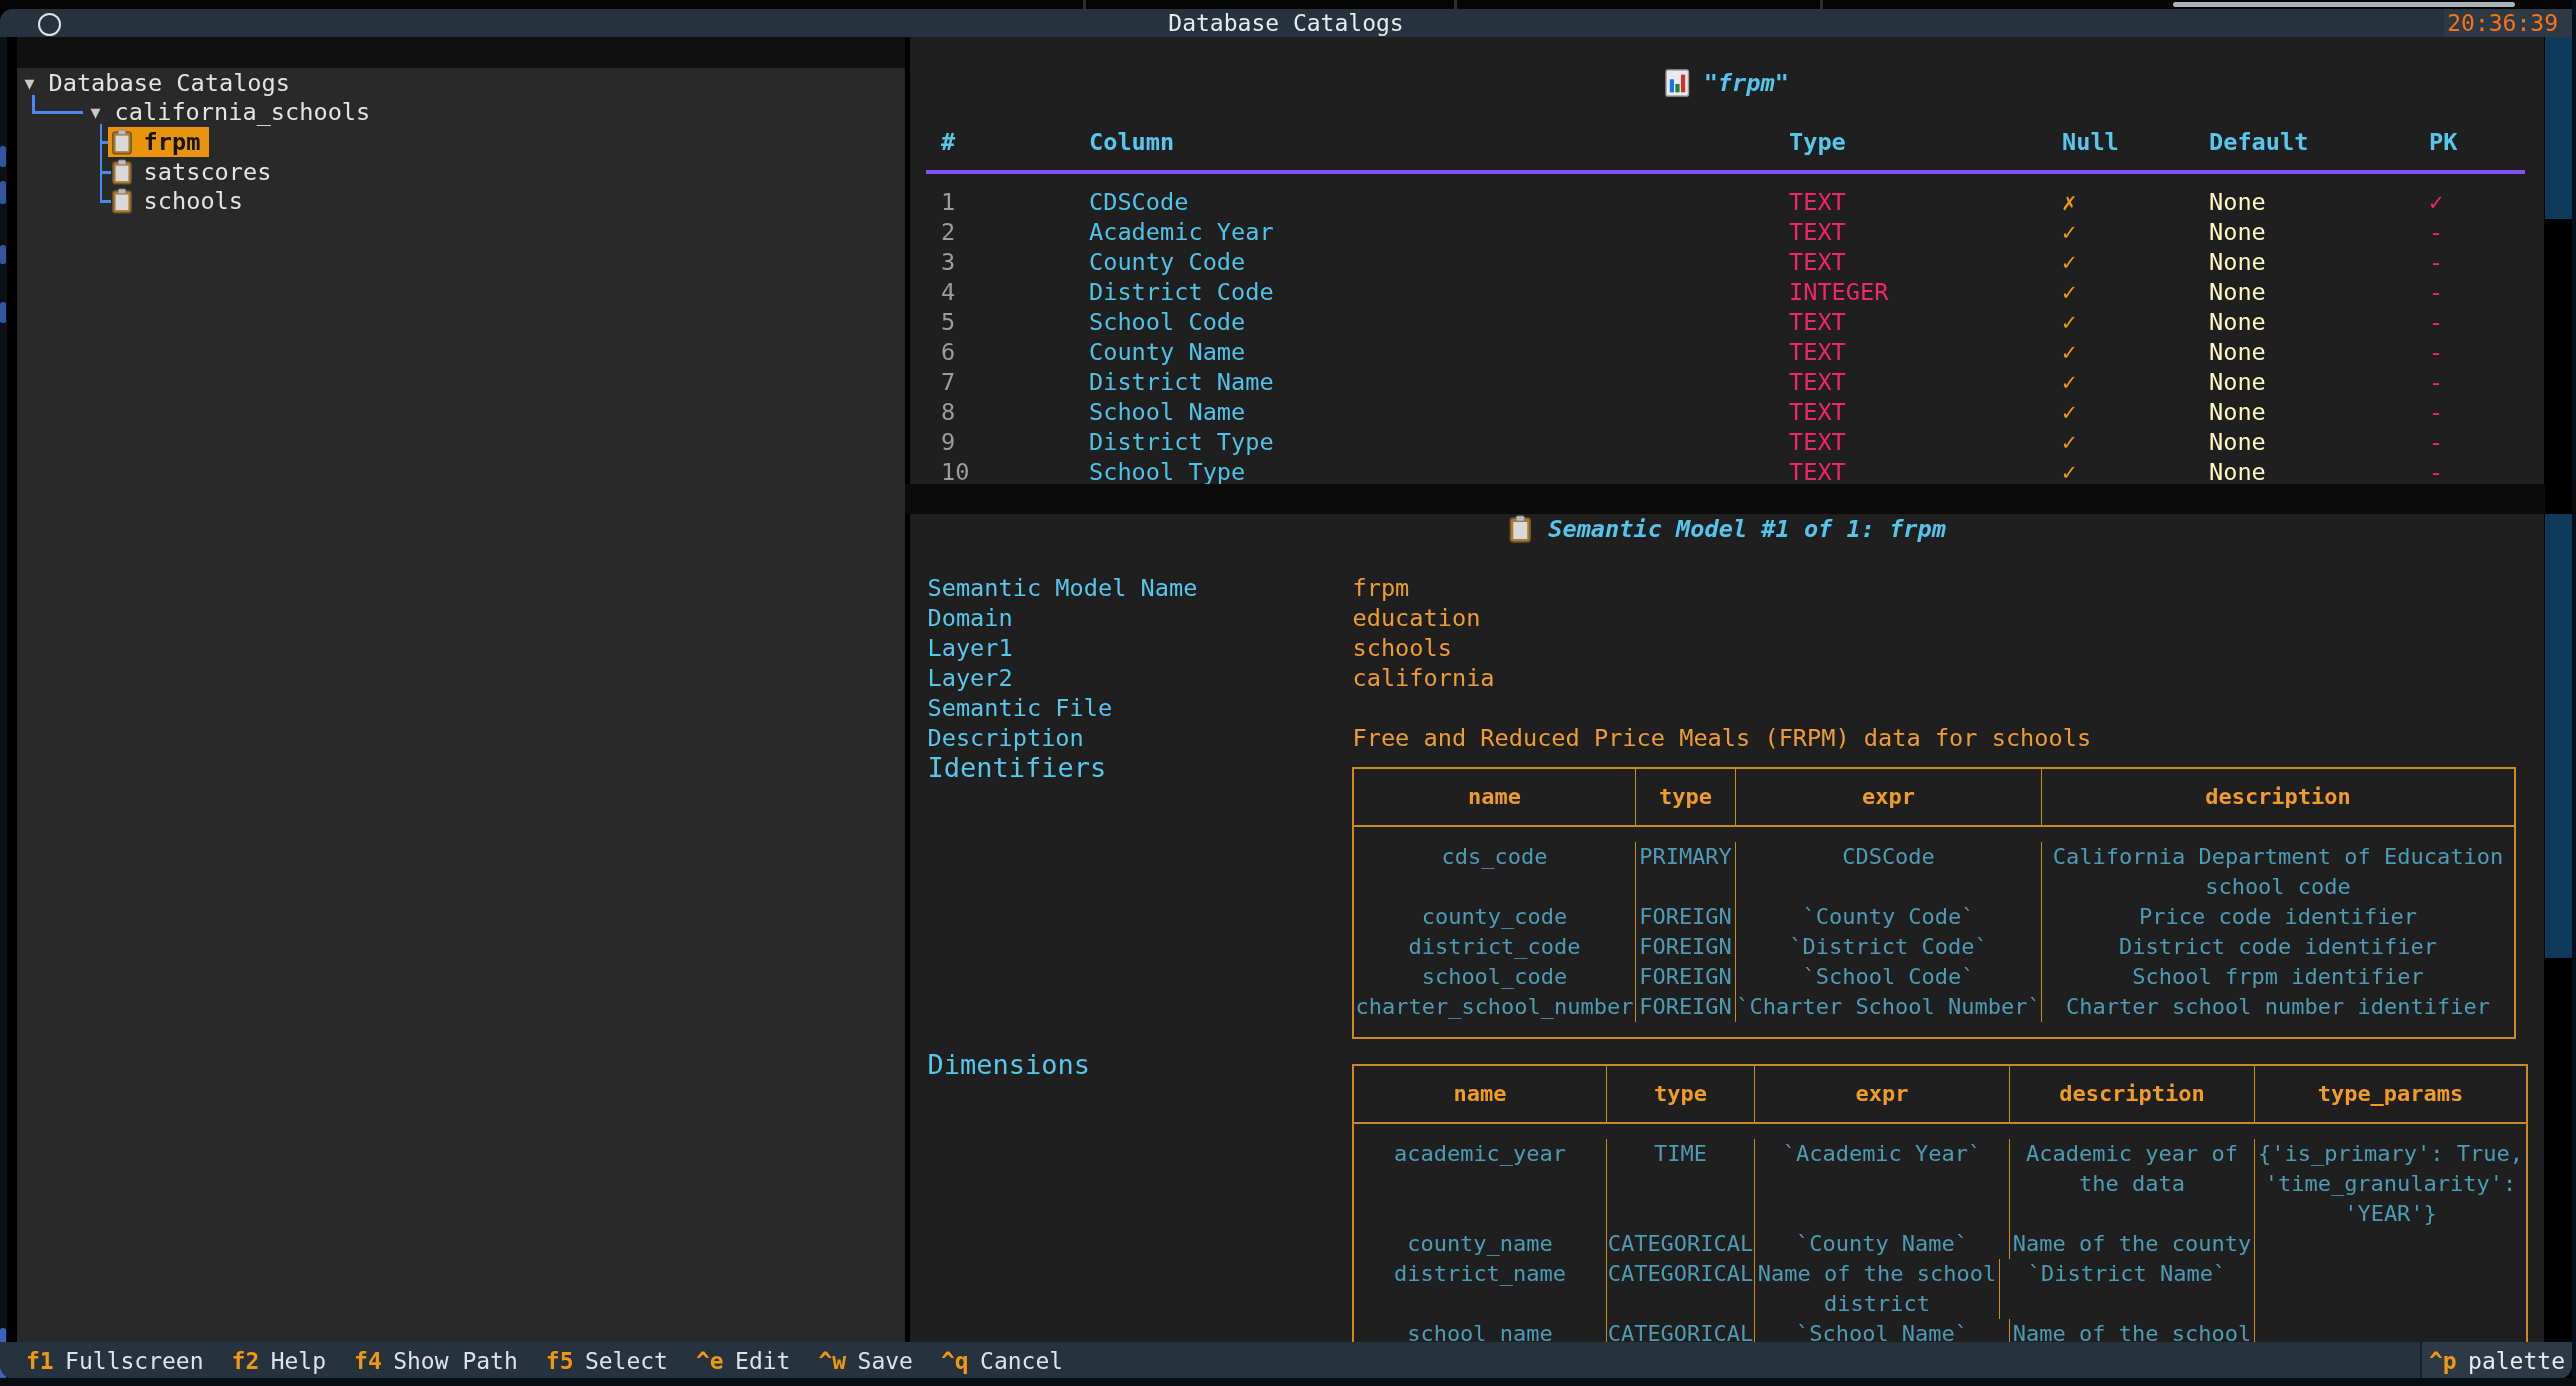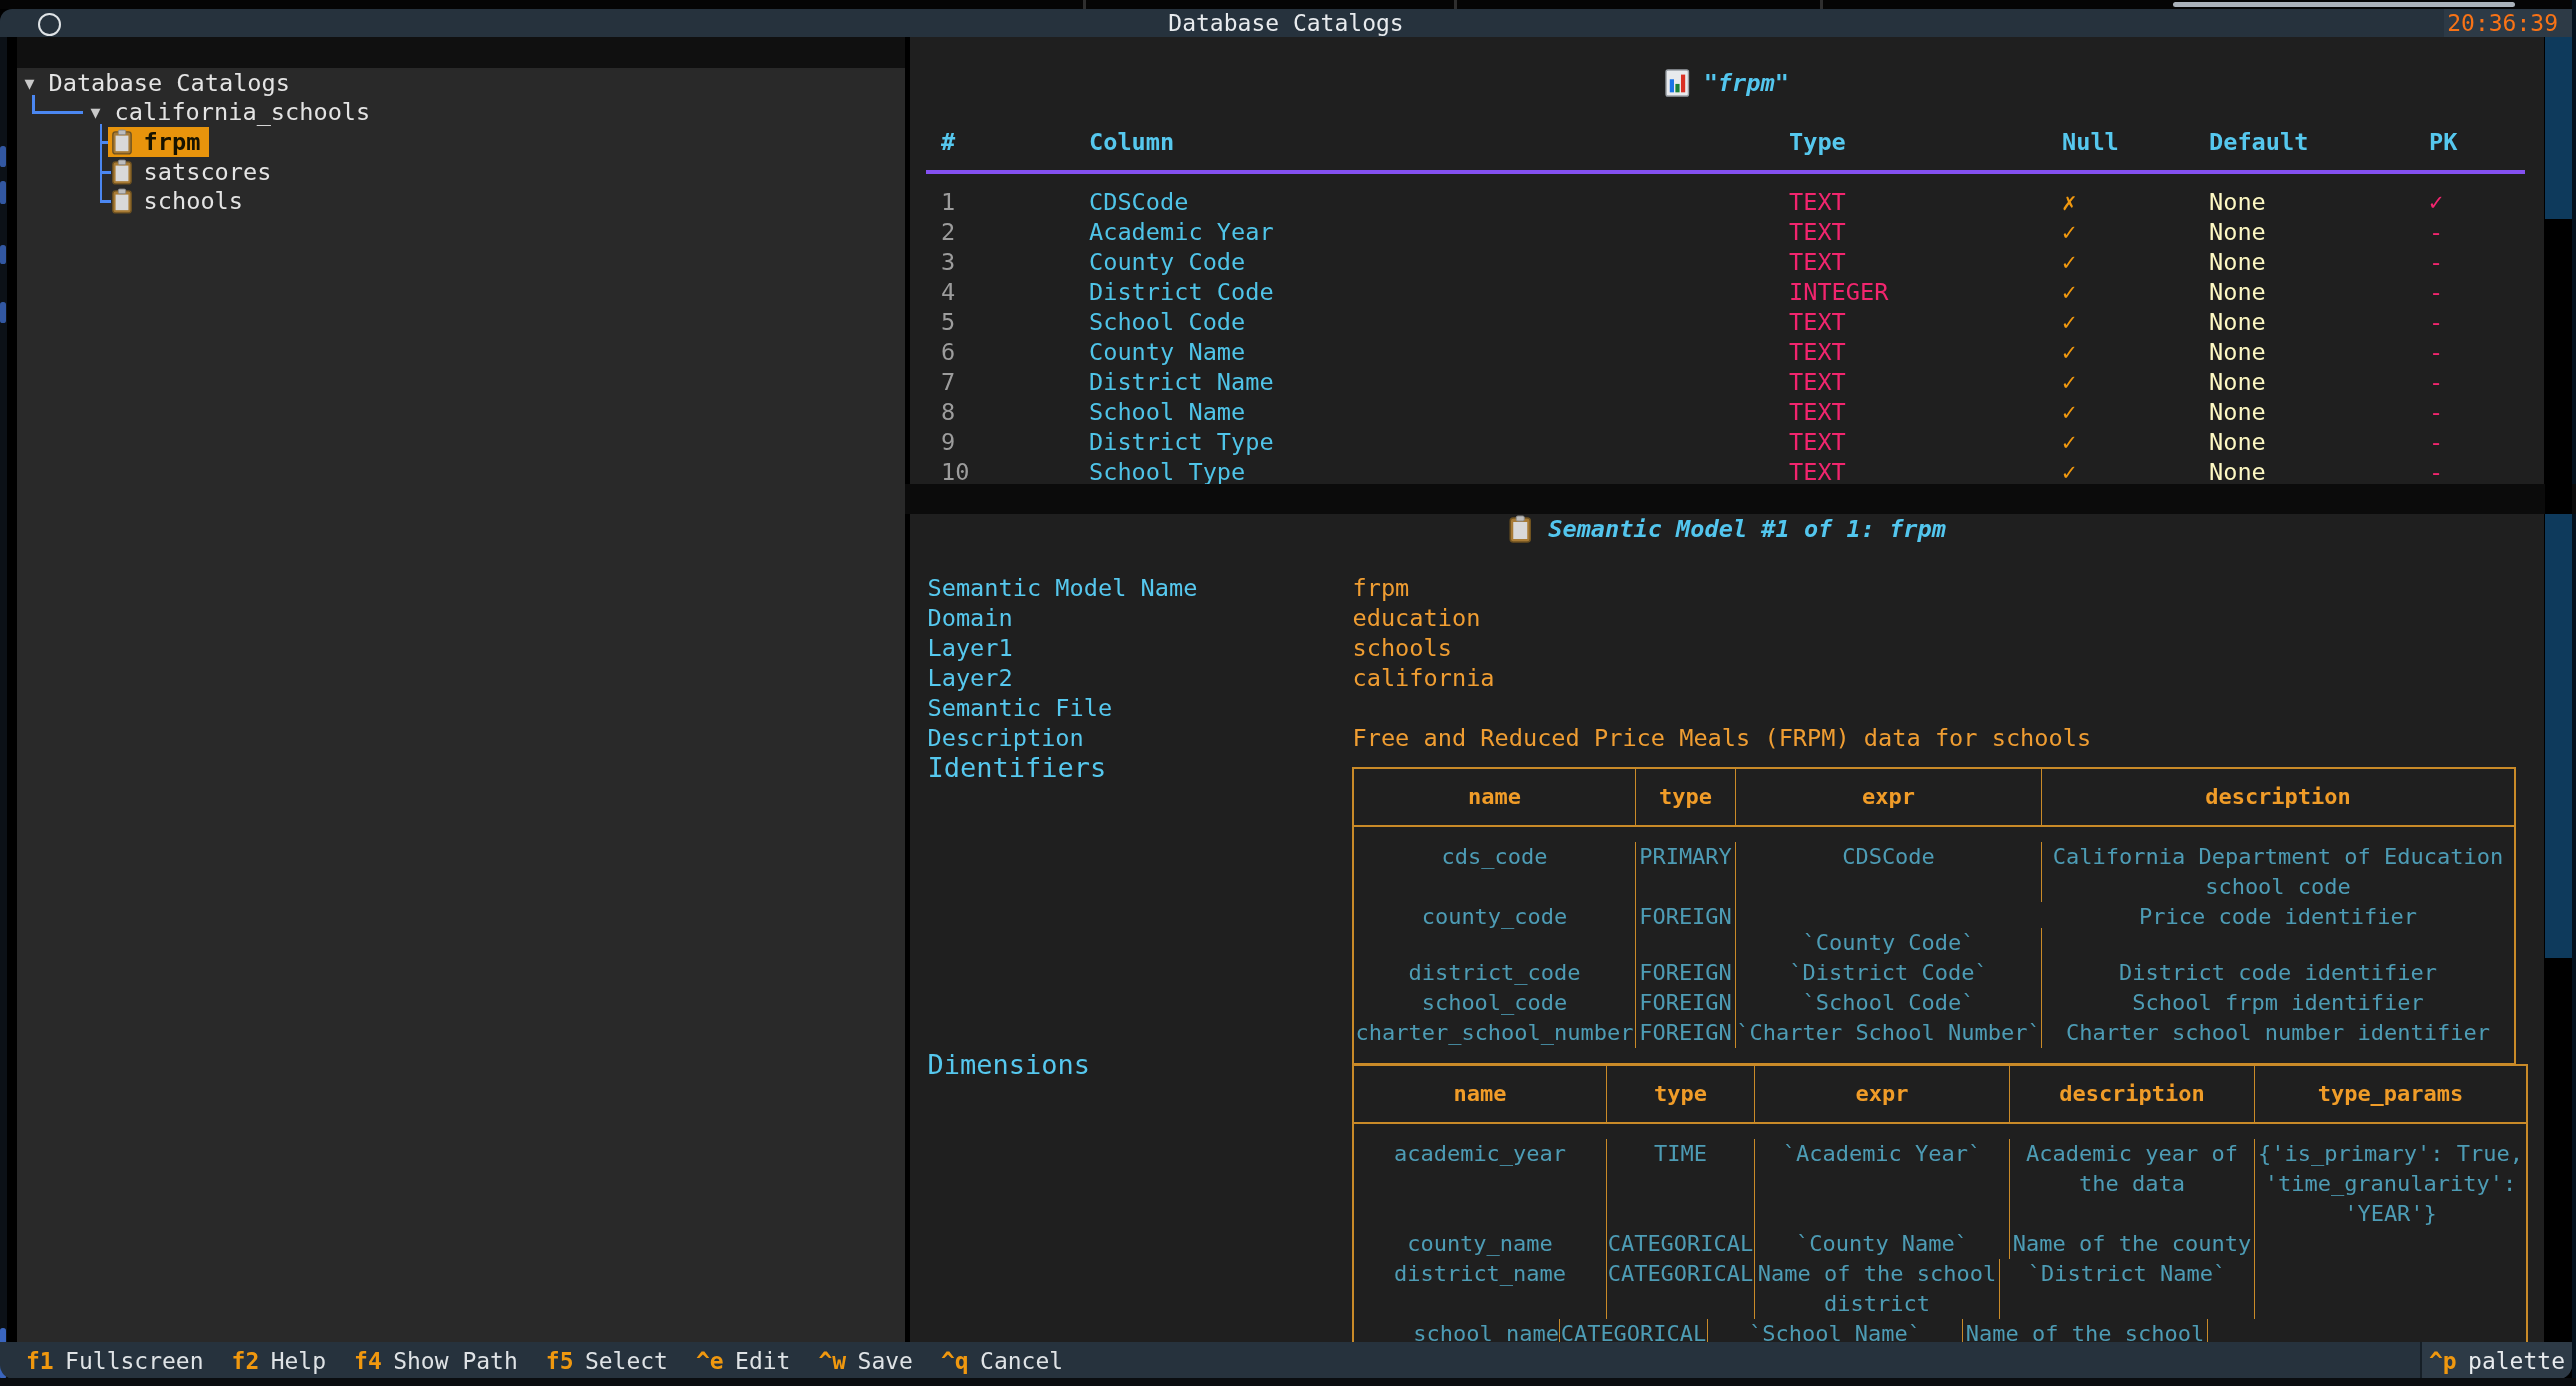--- a/index.html
+++ b/index.html
@@ -313,21 +313,21 @@
         <div class="dt-body">
           <div class="dt-row">
             <div class="cell" style="width: 282px;">cds_code</div>
             <div class="cell" style="width: 100px;">PRIMARY</div>
             <div class="cell" style="width: 306px;">CDSCode</div>
             <div class="cell" style="width: 472px;">California Department of Education school code</div>
           </div>
           <div class="dt-row">
             <div class="cell" style="width: 282px;">county_code</div>
             <div class="cell" style="width: 100px;">FOREIGN</div>
-            <div class="cell" style="width: 306px; margin-top: 26px;">`County Code`</div>
+            <div class="cell" style="width: 306px;">`County Code`</div>
             <div class="cell" style="width: 472px;">Price code identifier</div>
           </div>
           <div class="dt-row">
             <div class="cell" style="width: 282px;">district_code</div>
             <div class="cell" style="width: 100px;">FOREIGN</div>
             <div class="cell" style="width: 306px; text-align: center;">`District Code`</div>
             <div class="cell" style="width: 472px;">District code identifier</div>
           </div>
           <div class="dt-row">
             <div class="cell" style="width: 282px;">school_code</div>
@@ -370,21 +370,21 @@
               <div class="cell" style="width: 271px;"></div>
             </div>
             <div class="dt-row">
               <div class="cell" style="width: 253px;">district_name</div>
               <div class="cell" style="width: 148px;">CATEGORICAL</div>
               <div class="cell" style="width: 245px;">Name of the school district</div>
               <div class="cell" style="width: 255px;">`District Name`</div>
               <div class="cell" style="width: 271px;"></div>
             </div>
             <div class="dt-row">
-              <div class="cell" style="width: 206px; text-align: right;">school_name</div>
+              <div class="cell" style="width: 253px;">school_name</div>
               <div class="cell" style="width: 148px;">CATEGORICAL</div>
               <div class="cell" style="width: 255px;">`School Name`</div>
               <div class="cell" style="width: 245px;">Name of the school</div>
               <div class="cell" style="width: 271px;"></div>
             </div>
           </div>
         </div>
     </div>
   </main>
 

